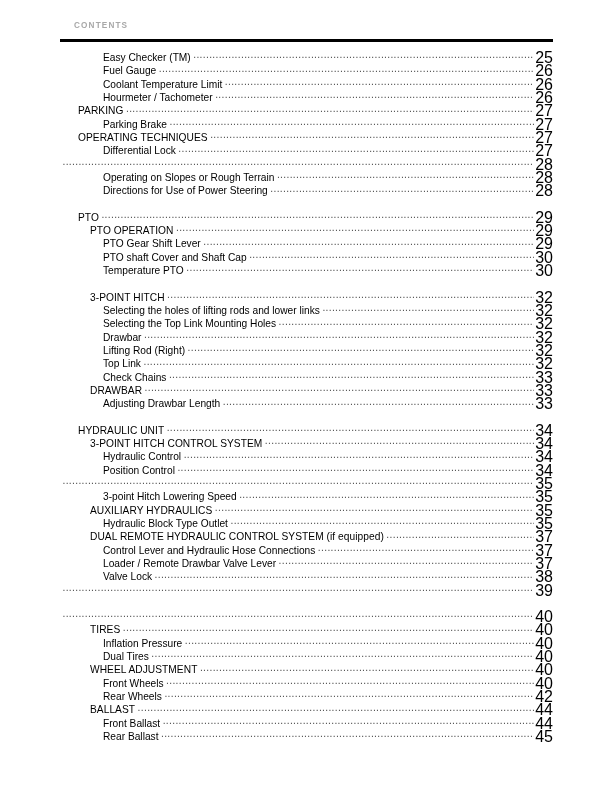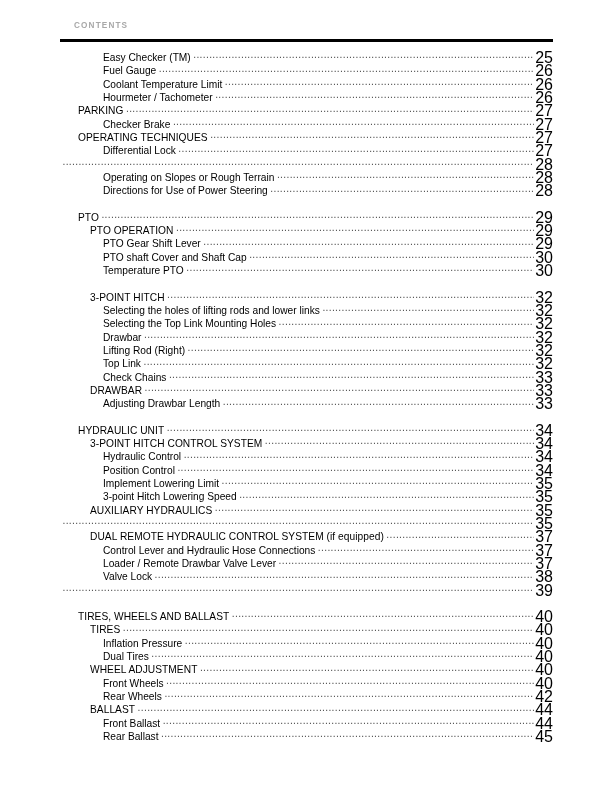--- a/index.html
+++ b/index.html
@@ -140,21 +140,21 @@
         <span class="toc-title">Hourmeter / Tachometer</span>
         <span class="toc-leader"></span>
         <span class="toc-page">26</span>
       </div>
       <div class="toc-row lvl1">
         <span class="toc-title">PARKING</span>
         <span class="toc-leader"></span>
         <span class="toc-page">27</span>
       </div>
       <div class="toc-row lvl3">
-        <span class="toc-title">Checker Brake</span>
+        <span class="toc-title">Parking Brake</span>
         <span class="toc-leader"></span>
         <span class="toc-page">27</span>
       </div>
       <div class="toc-row lvl1">
         <span class="toc-title">OPERATING TECHNIQUES</span>
         <span class="toc-leader"></span>
         <span class="toc-page">27</span>
       </div>
       <div class="toc-row lvl3">
         <span class="toc-title">Differential Lock</span>
@@ -262,35 +262,35 @@
         <span class="toc-title">Hydraulic Control</span>
         <span class="toc-leader"></span>
         <span class="toc-page">34</span>
       </div>
       <div class="toc-row lvl3">
         <span class="toc-title">Position Control</span>
         <span class="toc-leader"></span>
         <span class="toc-page">34</span>
       </div>
       <div class="toc-row lvl3">
-        <span class="toc-title">Implement Lowering Limit</span>
         <span class="toc-leader"></span>
         <span class="toc-page">35</span>
       </div>
       <div class="toc-row lvl3">
         <span class="toc-title">3-point Hitch Lowering Speed</span>
         <span class="toc-leader"></span>
         <span class="toc-page">35</span>
       </div>
       <div class="toc-row lvl2">
         <span class="toc-title">AUXILIARY HYDRAULICS</span>
         <span class="toc-leader"></span>
         <span class="toc-page">35</span>
       </div>
       <div class="toc-row lvl3">
+        <span class="toc-title">Hydraulic Block Type Outlet</span>
         <span class="toc-leader"></span>
         <span class="toc-page">35</span>
       </div>
       <div class="toc-row lvl2">
         <span class="toc-title">DUAL REMOTE HYDRAULIC CONTROL SYSTEM (if equipped)</span>
         <span class="toc-leader"></span>
         <span class="toc-page">37</span>
       </div>
       <div class="toc-row lvl3">
         <span class="toc-title">Control Lever and Hydraulic Hose Connections</span>
@@ -306,21 +306,20 @@
         <span class="toc-title">Valve Lock</span>
         <span class="toc-leader"></span>
         <span class="toc-page">38</span>
       </div>
       <div class="toc-row lvl3">
         <span class="toc-leader"></span>
         <span class="toc-page">39</span>
       </div>
       <div class="toc-row spacer"></div>
       <div class="toc-row lvl1">
-        <span class="toc-title">TIRES, WHEELS AND BALLAST</span>
         <span class="toc-leader"></span>
         <span class="toc-page">40</span>
       </div>
       <div class="toc-row lvl2">
         <span class="toc-title">TIRES</span>
         <span class="toc-leader"></span>
         <span class="toc-page">40</span>
       </div>
       <div class="toc-row lvl3">
         <span class="toc-title">Inflation Pressure</span>

